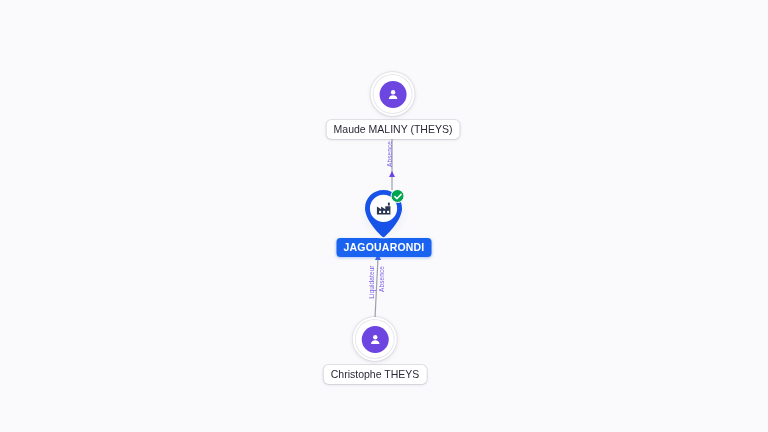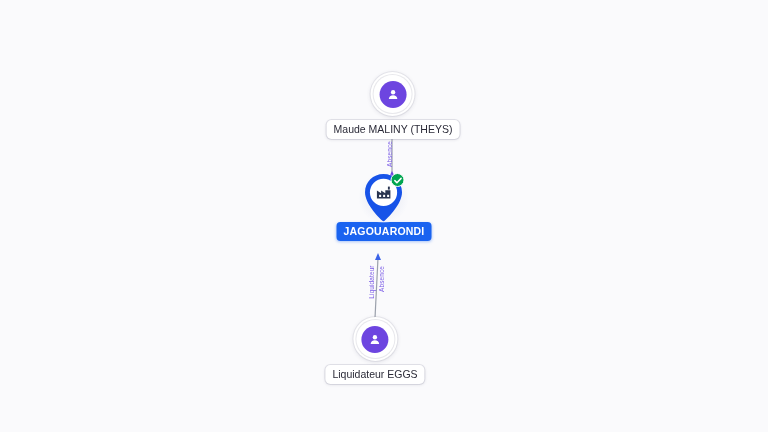--- a/index.html
+++ b/index.html
@@ -178,21 +178,21 @@
     <div class="avatar-circle">
       <svg width="15" height="15" viewBox="0 0 24 24">
         <circle cx="12" cy="8.3" r="3.5" fill="#ffffff"></circle>
         <path d="M5.2 19.2c0-3.8 3-6 6.8-6s6.8 2.2 6.8 6z" fill="#ffffff"></path>
       </svg>
     </div>
   </div>
   <div class="name-chip">Maude MALINY (THEYS)</div>
 </div>
 
-<div class="node" style="left:384px; top:172px;">
+<div class="node" style="left:384px; top:188px;">
   <div class="pin-wrap">
     <div class="pin-glow"></div>
     <svg class="pin-svg" width="44" height="52" viewBox="0 0 44 52">
       <path d="M22 2C11.5 2 3.5 10 3.5 20.3c0 11.5 13.2 24.6 17.1 28.3a2 2 0 0 0 2.8 0c3.9-3.7 17.1-16.8 17.1-28.3C40.5 10 32.5 2 22 2z" fill="#1753e8"></path>
       <circle cx="22" cy="20.4" r="13.6" fill="#ffffff"></circle>
       <g>
         <path d="M15.4 26.6V18.6l4.2 2.6v-2.6l4.2 2.6v-2.9h5.1v8.3z" fill="#2a3550"></path>
         <rect x="17.6" y="22.8" width="2.0" height="2.2" fill="#ffffff"></rect>
         <rect x="21.6" y="22.8" width="2.0" height="2.2" fill="#ffffff"></rect>
         <rect x="25.6" y="22.8" width="2.0" height="2.2" fill="#ffffff"></rect>
@@ -211,14 +211,14 @@
 <div class="node" style="left:375px; top:317px;">
   <div class="avatar-halo">
     <div class="avatar-ring"></div>
     <div class="avatar-circle">
       <svg width="15" height="15" viewBox="0 0 24 24">
         <circle cx="12" cy="8.3" r="3.5" fill="#ffffff"></circle>
         <path d="M5.2 19.2c0-3.8 3-6 6.8-6s6.8 2.2 6.8 6z" fill="#ffffff"></path>
       </svg>
     </div>
   </div>
-  <div class="name-chip">Liquidateur EGGS</div>
+  <div class="name-chip">Christophe THEYS</div>
 </div>
 
 </body></html>

